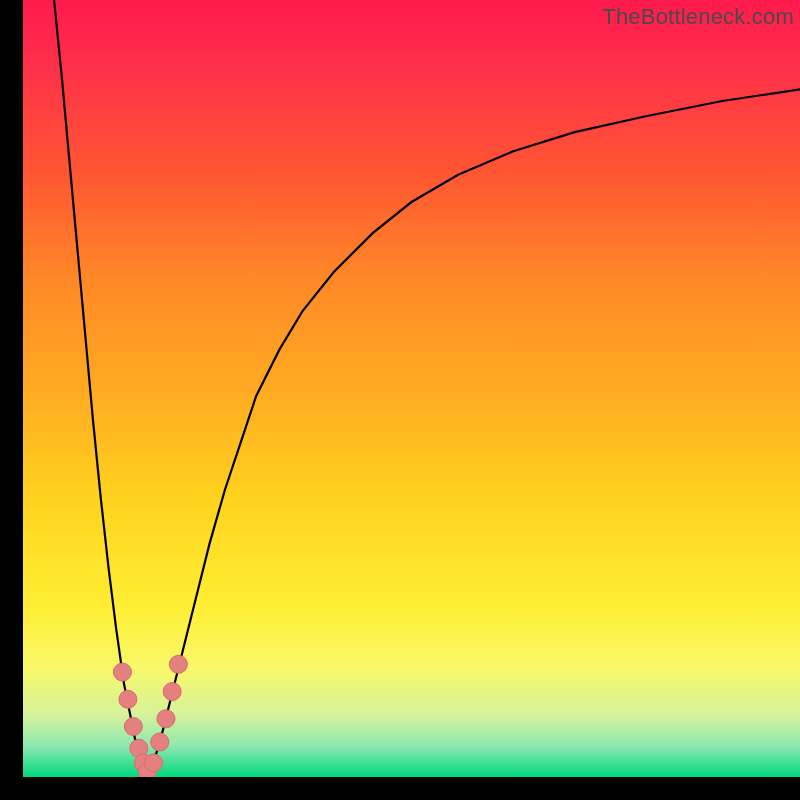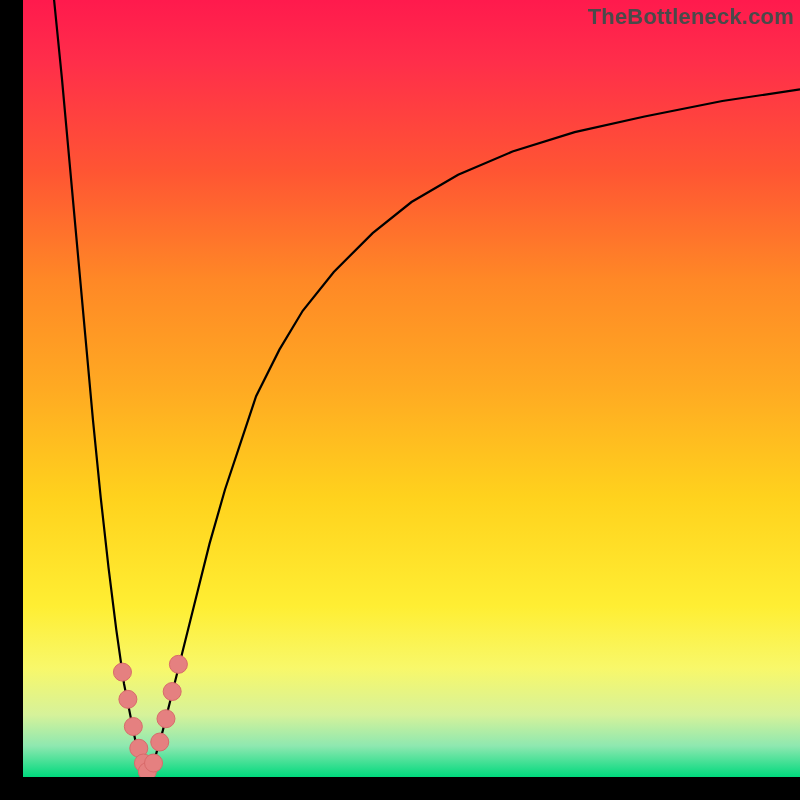--- a/index.html
+++ b/index.html
@@ -32,21 +32,21 @@
         #8ee8b0 96%,
         #00d97d 100%);
     }
     .watermark {
       position: absolute;
       top: 4px;
       right: 6px;
       font-family: Arial, Helvetica, sans-serif;
       font-size: 22px;
       color: #4a4a4a;
-      font-weight: 700;
+      font-weight: 400;
       letter-spacing: 0.2px;
     }
     .curve-svg {
       position: absolute;
       left: 0;
       top: 0;
       width: 777px;
       height: 777px;
     }
     .curve-path {

